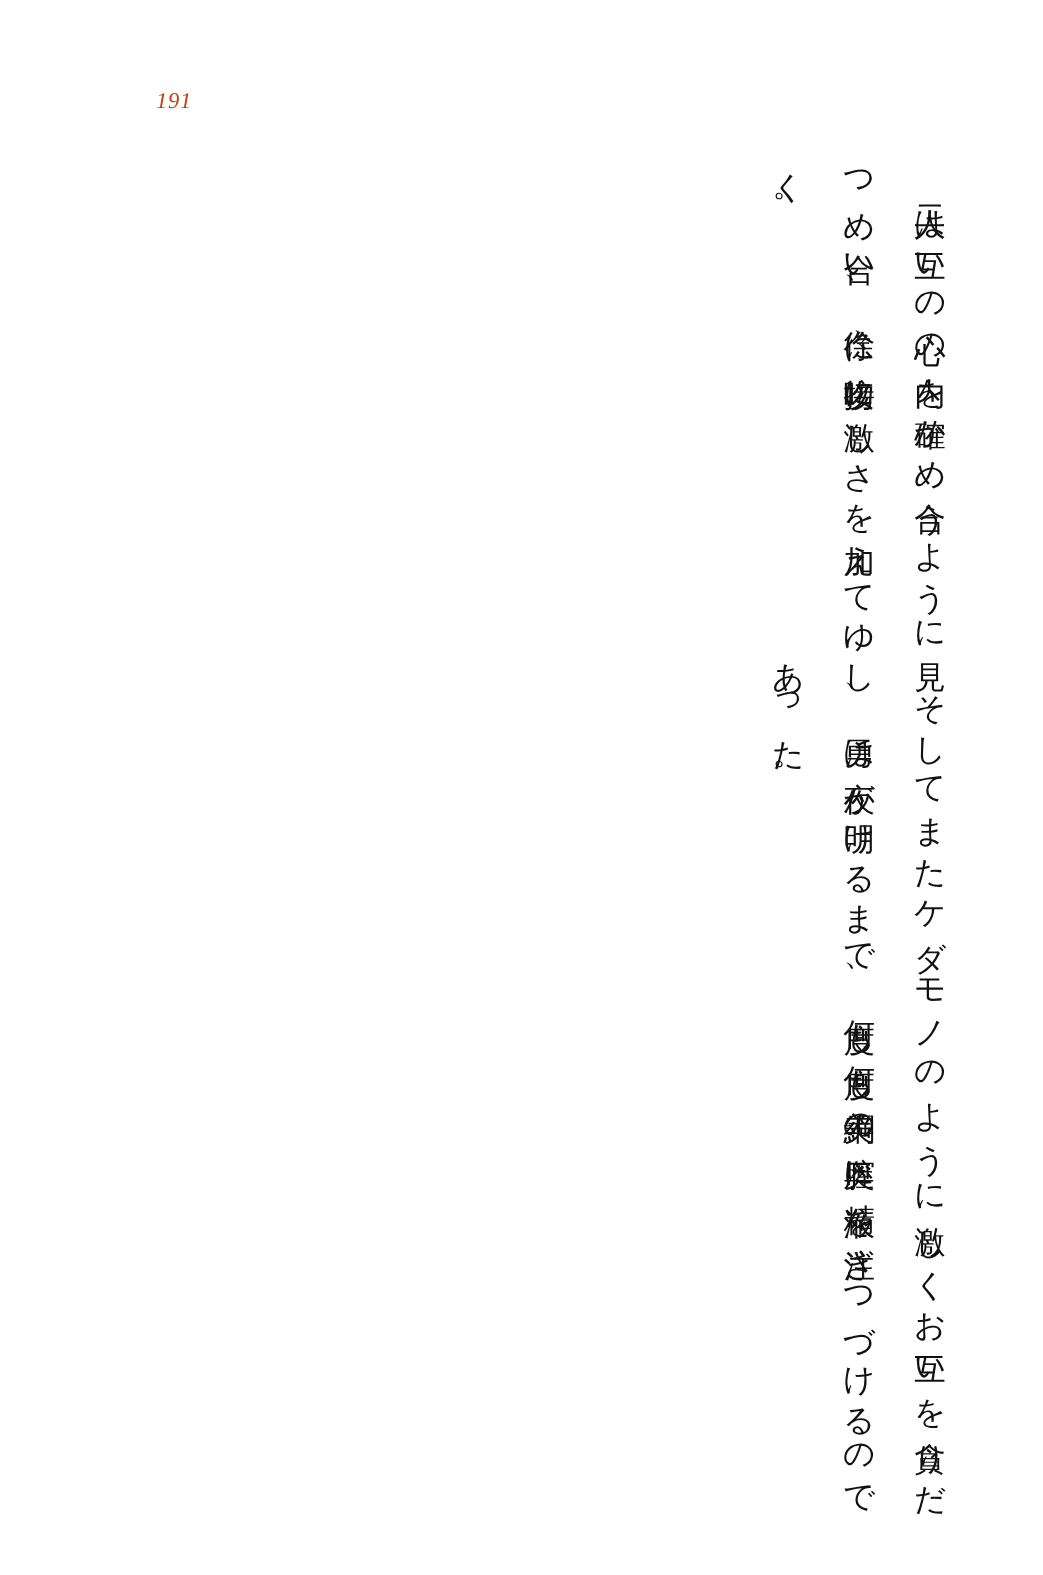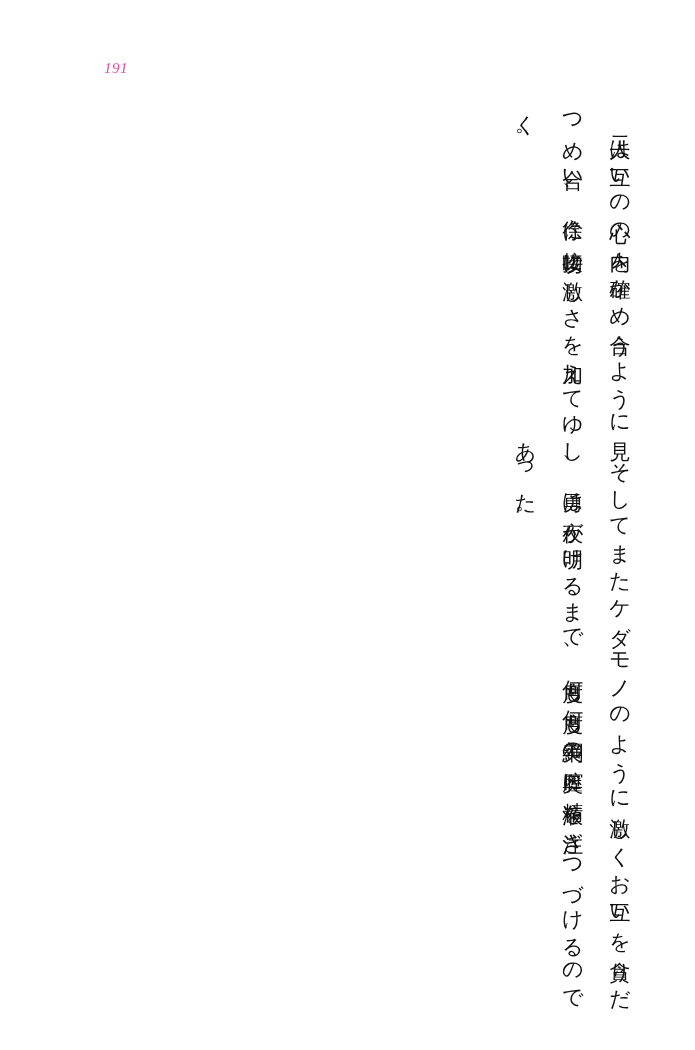--- a/index.html
+++ b/index.html
@@ -22,21 +22,21 @@
   }
 
   .page-number {
     position: absolute;
     left: 104px;
     top: 60px;
     font-family: "Liberation Serif", "DejaVu Serif", serif;
     font-style: italic;
     font-size: 15px;
     letter-spacing: 0.5px;
-    color: #ec4899;
+    color: #c2410c;
   }
 
   .vertical-body {
     position: absolute;
     top: 100px;
     right: 52px;
     height: 900px;
     width: 560px;
     writing-mode: vertical-rl;
     text-orientation: upright;

